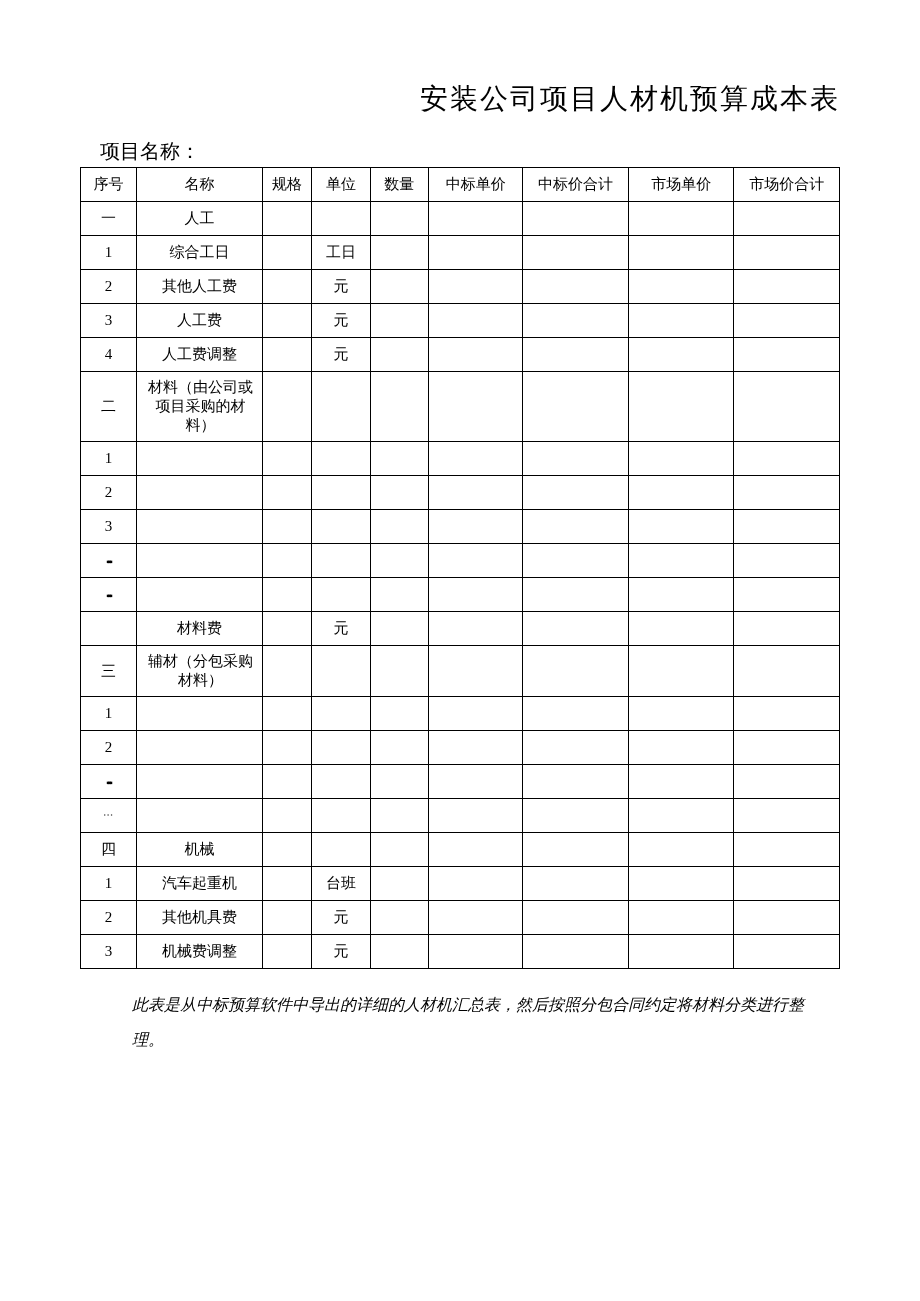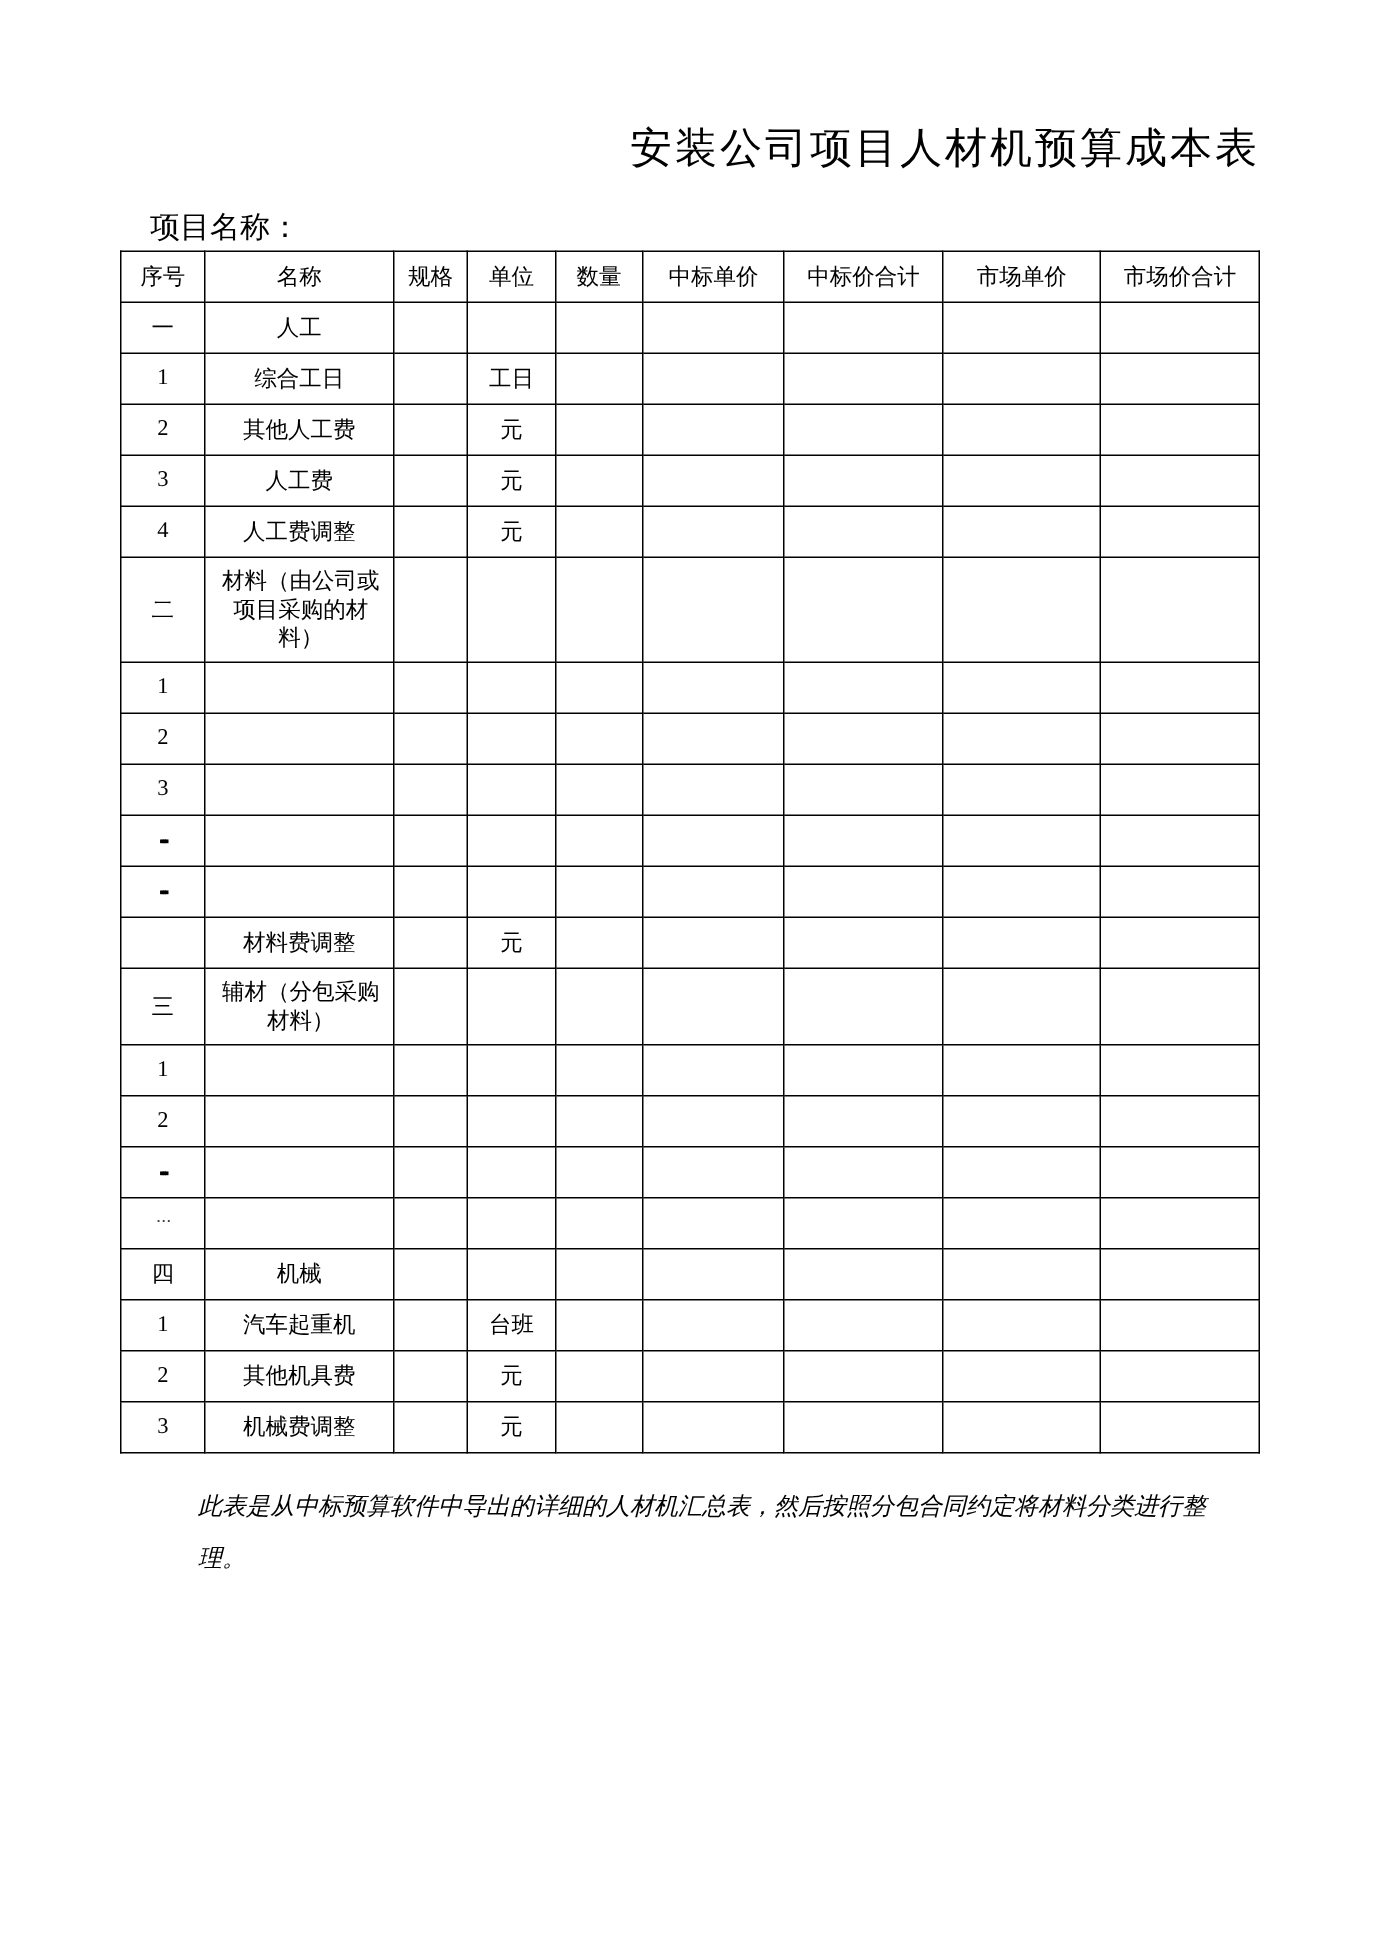--- a/index.html
+++ b/index.html
@@ -210,21 +210,21 @@
         <td></td>
         <td></td>
         <td></td>
         <td></td>
         <td></td>
         <td></td>
         <td></td>
       </tr>
       <tr>
         <td></td>
-        <td class="name-cell">材料费调整</td>
+        <td class="name-cell">材料费</td>
         <td></td>
         <td>元</td>
         <td></td>
         <td></td>
         <td></td>
         <td></td>
         <td></td>
       </tr>
       <tr>
         <td>三</td>

